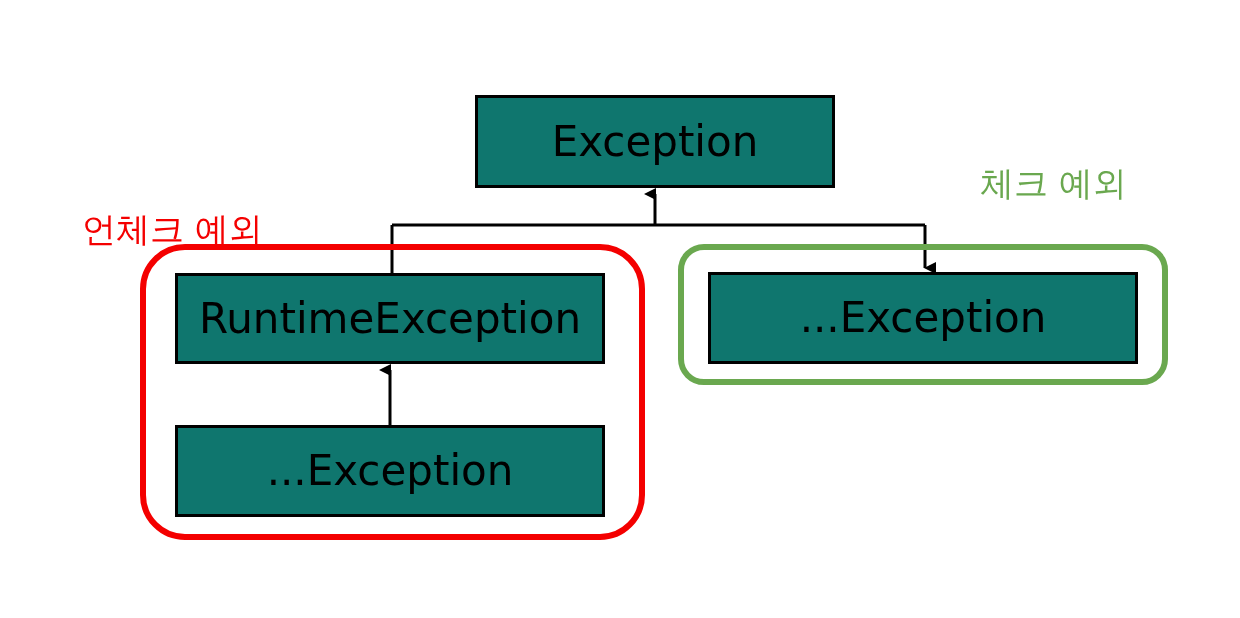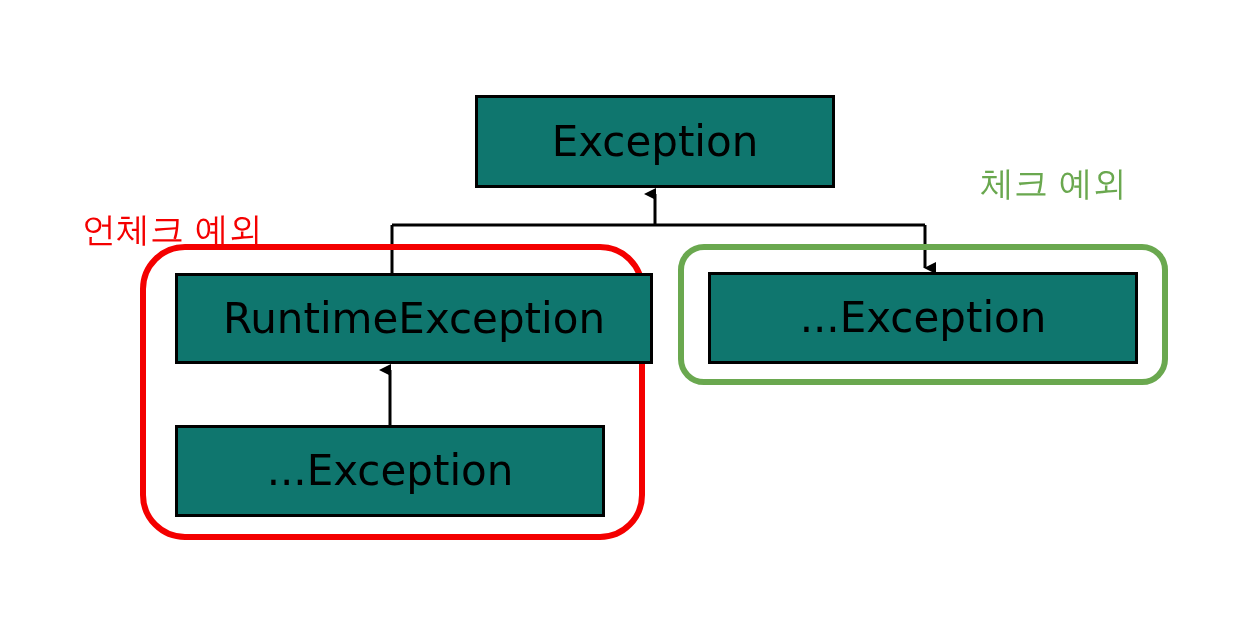--- a/index.html
+++ b/index.html
@@ -90,21 +90,21 @@
   <div class="group-ring" style="left:678px; top:244px; width:490px; height:141px; border:6px solid #6aa84f; border-radius:26px;"></div>
 
   <div class="group-label" style="left:82px; top:171px; color:#f40000;margin-top:41px;">언체크 예외</div>
 
   <div class="group-label" style="left:980px; top:166px; color:#6aa84f;">체크 예외</div>
 
   <div class="node-box" style="left:475px; top:95px; width:360px; height:93px;">
     <span class="node-label">Exception</span>
   </div>
 
-  <div class="node-box" style="left:175px; top:273px; width:478px; height:91px;">
+  <div class="node-box" style="left:175px; top:273px; width:430px; height:91px;">
     <span class="node-label">RuntimeException</span>
   </div>
 
   <div class="node-box" style="left:175px; top:425px; width:430px; height:92px;">
     <span class="node-label">...Exception</span>
   </div>
 
   <div class="node-box" style="left:708px; top:272px; width:430px; height:92px;">
     <span class="node-label">...Exception</span>
   </div>

